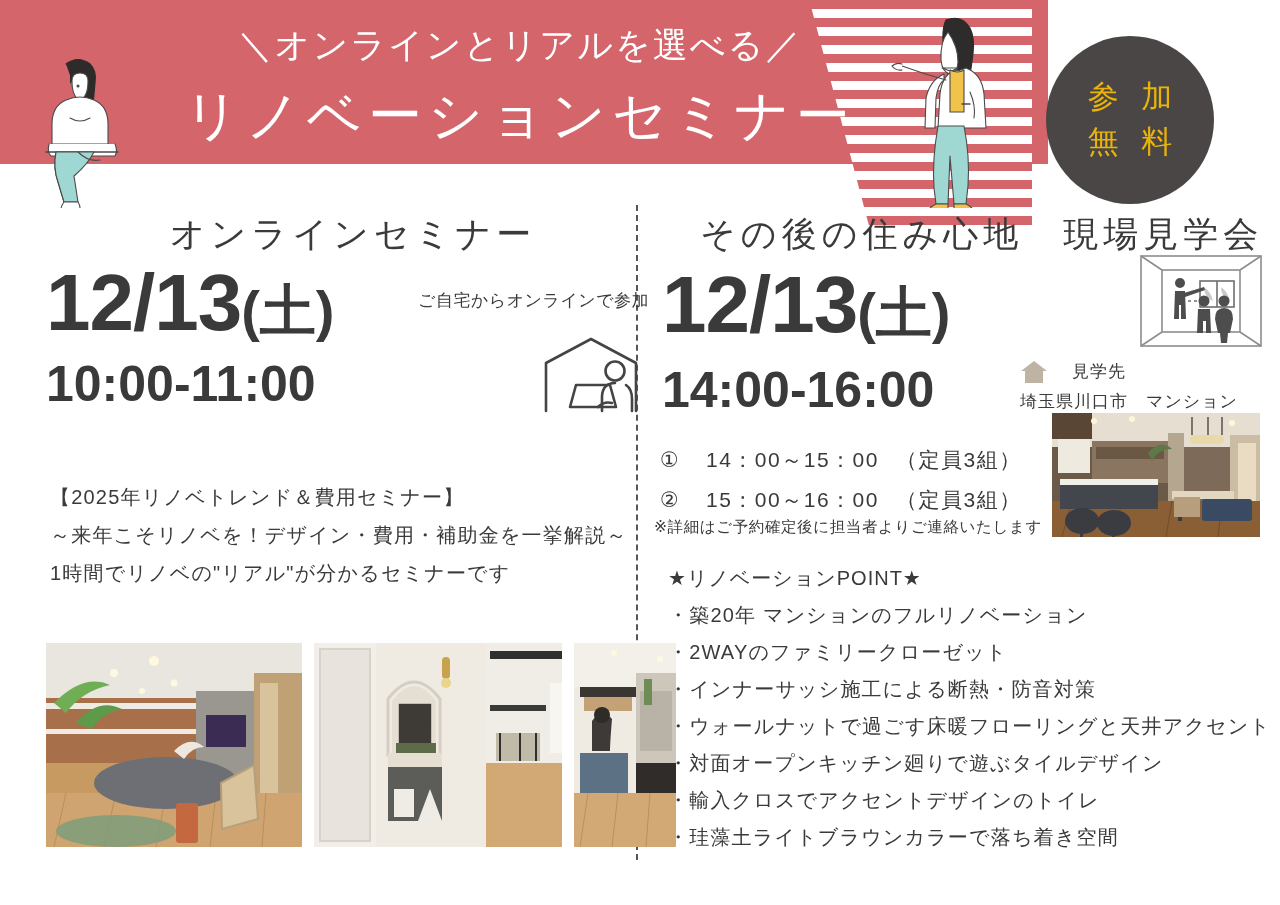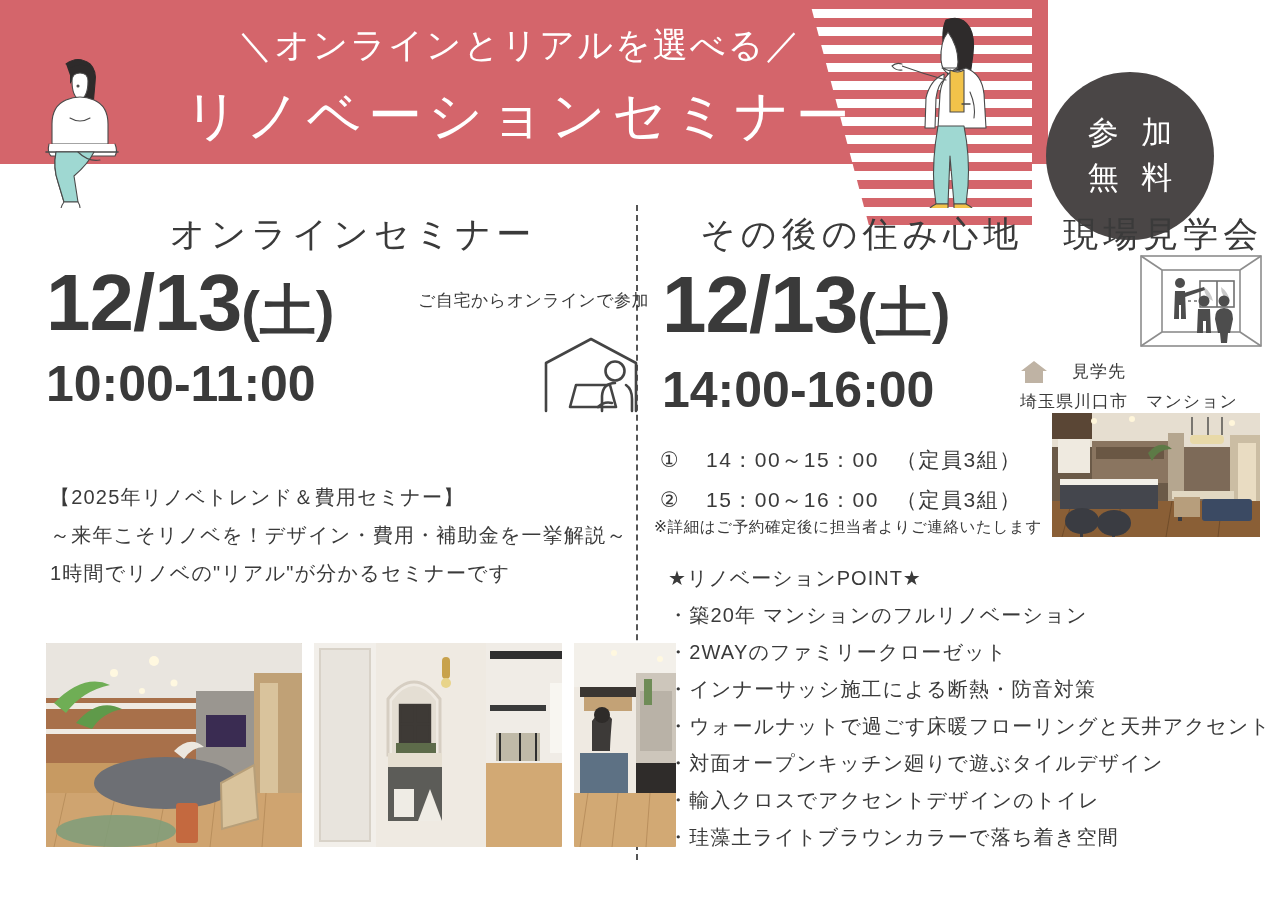--- a/index.html
+++ b/index.html
@@ -35,24 +35,24 @@
   }
   .hdr-title {
     position: absolute; left: 150px; top: 80px; width: 740px;
     text-align: center; color: #fff;
     font-size: 54px; letter-spacing: 6px; font-weight: 500;
     white-space: nowrap;
   }
   .badge {
     position: absolute; left: 1046px; top: 36px;
     width: 168px; height: 168px; border-radius: 50%;
-    background: #4a4646; color: #ffffff;
+    background: #4a4646; color: #eab308;
     display: flex; flex-direction: column;
     align-items: center; justify-content: center;
-    font-size: 31px; letter-spacing: 7px; line-height: 1.45; margin-top: 36px;
+    font-size: 31px; letter-spacing: 7px; line-height: 1.45;
   }
   .badge span { display:block; padding-left:7px; }
 
   
   .person { position: absolute; }
   #person-left  { left: 26px;  top: 48px;  width: 110px; height: 160px; }
   #person-right { left: 884px; top: 8px;   width: 120px; height: 200px; }
 
   
   .divider {

